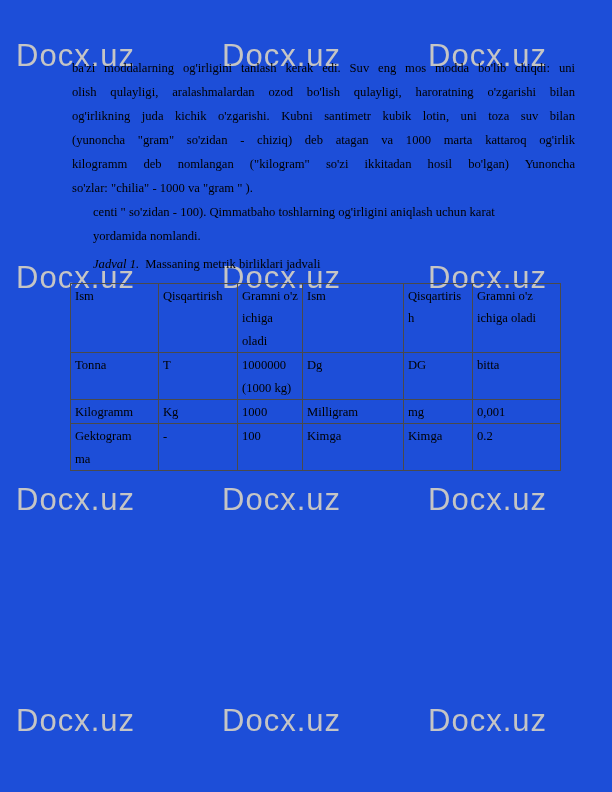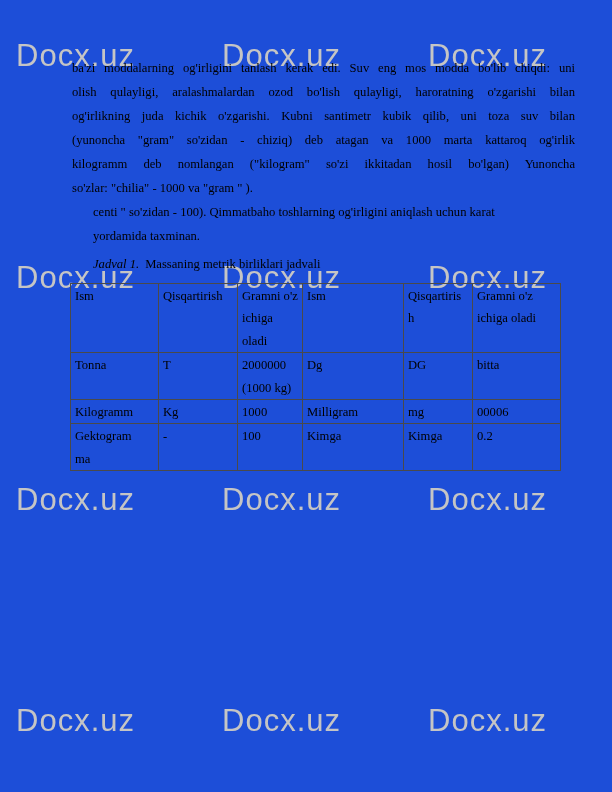--- a/index.html
+++ b/index.html
@@ -101,32 +101,32 @@
       <span class="wm" style="left: 16px; top: 705px; color: rgb(197, 197, 197);">Docx.uz</span>
       <span class="wm" style="left: 222px; top: 705px; color: rgb(197, 197, 197);">Docx.uz</span>
       <span class="wm" style="left: 428px; top: 705px; color: rgb(197, 197, 197);">Docx.uz</span>
     </div>
 
   <div class="content">
 
     <div class="para">
         <div class="line">ba'zi moddalarning og'irligini tanlash kerak edi. Suv eng mos modda bo'lib chiqdi: uni</div>
         <div class="line">olish qulayligi, aralashmalardan ozod bo'lish qulayligi, haroratning o'zgarishi bilan</div>
-        <div class="line">og'irlikning juda kichik o'zgarishi. Kubni santimetr kubik qilib, uni toza suv bilan</div>
+        <div class="line">og'irlikning juda kichik o'zgarishi. Kubni santimetr kubik lotin, uni toza suv bilan</div>
         <div class="line">(yunoncha "gram" so'zidan - chiziq) deb atagan va 1000 marta kattaroq og'irlik</div>
         <div class="line">kilogramm deb nomlangan ("kilogram" so'zi ikkitadan hosil bo'lgan) Yunoncha</div>
         <div class="line">so'zlar: "chilia" - 1000 va "gram " ).</div>
       </div>
 
     <div class="para indented">
         <div class="line">centi " so'zidan - 100). Qimmatbaho toshlarning og'irligini aniqlash uchun karat</div>
       </div>
 
     <div class="para indented">
-        <div class="line">yordamida taxminan.</div>
+        <div class="line">yordamida nomlandi.</div>
       </div>
 
     <div class="caption">
       <span class="cap-label">Jadval 1.</span><span>Massaning metrik birliklari jadvali</span>
     </div>
 
     <table class="units">
       <colgroup>
         <col style="width:88px">
         <col style="width:79px">
@@ -146,33 +146,33 @@
           <th>Qisqartiris
 h</th>
           <th>Gramni o'z
 ichiga oladi</th>
         </tr>
       </thead>
       <tbody id="tbody">
           <tr>
             <td>Tonna</td>
             <td>T</td>
-            <td>2000000
+            <td>1000000
 (1000 kg)</td>
             <td>Dg</td>
             <td>DG</td>
             <td>bitta</td>
           </tr>
           <tr>
             <td>Kilogramm</td>
             <td>Kg</td>
             <td>1000</td>
             <td>Milligram</td>
             <td>mg</td>
-            <td>00006</td>
+            <td>0,001</td>
           </tr>
           <tr>
             <td>Gektogram
 ma</td>
             <td>-</td>
             <td>100</td>
             <td>Kimga</td>
             <td>Kimga</td>
             <td>0.2</td>
           </tr>

